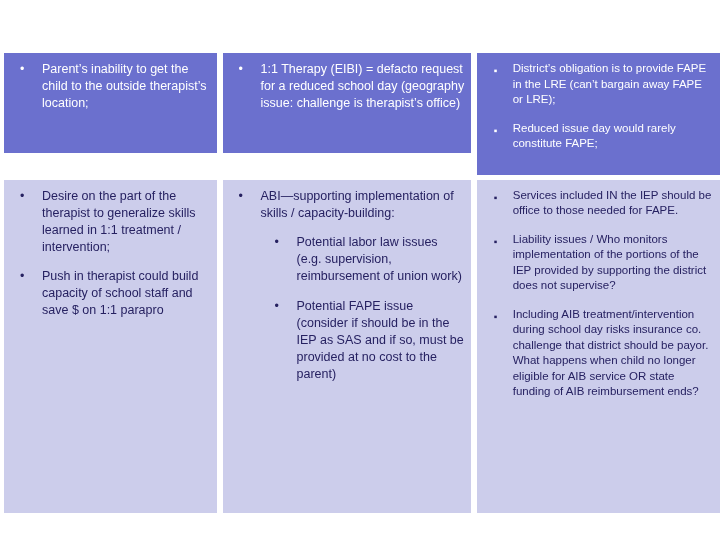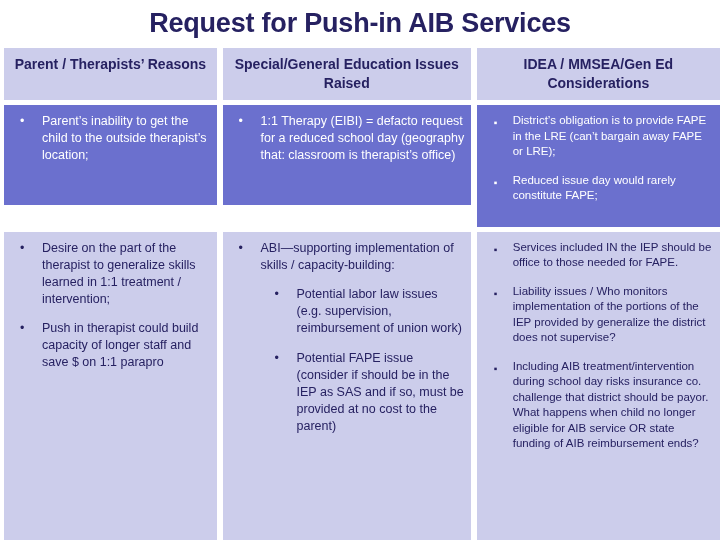--- a/index.html
+++ b/index.html
@@ -133,37 +133,23 @@
     top: 0;
   }
   .cellfill-a { height: 100px; }
   .cellfill-b { height: 100px; }
 </style>
 </head>
 <body>
 
 <div class="slide">
 
-  <div class="slide-title">Request for Push-in AIB Services</div>
 
   <table class="table">
     <tbody>
-        <tr>
-      <td class="col-a">
-        <div class="cell hdr-cell">Parent / Therapists’ Reasons</div>
-      </td>
-      <td class="gutter"></td>
-      <td class="col-b">
-        <div class="cell hdr-cell">Special/General Education Issues Raised</div>
-      </td>
-      <td class="gutter"></td>
-      <td class="col-c">
-        <div class="cell hdr-cell">IDEA / MMSEA/Gen Ed Considerations</div>
-      </td>
-    </tr>
 
     <tr>
       <td class="row-gap" colspan="5"></td>
     </tr>
 
     <tr>
       <td class="col-a">
         <div class="cell body-cell body-dark cellfill-a">
           <ul class="blist">
             <li>
@@ -172,21 +158,21 @@
             </li>
           </ul>
         </div>
       </td>
       <td class="gutter"></td>
       <td class="col-b">
         <div class="cell body-cell body-dark cellfill-b">
           <ul class="blist">
             <li>
               <span class="bul">•</span>
-              <span>1:1 Therapy (EIBI) = defacto request for a reduced school day (geography that: classroom is therapist’s office)</span>
+              <span>1:1 Therapy (EIBI) = defacto request for a reduced school day (geography issue: challenge is therapist’s office)</span>
             </li>
           </ul>
         </div>
       </td>
       <td class="gutter"></td>
       <td class="col-c c3">
         <div class="cell body-cell body-dark">
           <ul class="blist sq">
             <li>
               <span class="bul">▪</span>
@@ -208,21 +194,21 @@
     <tr>
       <td class="col-a">
         <div class="cell body-cell body-light" style="height:333px;">
           <ul class="blist">
             <li>
               <span class="bul">•</span>
               <span>Desire on the part of the therapist to generalize skills learned in 1:1 treatment / intervention;</span>
             </li>
             <li>
               <span class="bul">•</span>
-              <span>Push in therapist could build capacity of longer staff and save $ on 1:1 parapro</span>
+              <span>Push in therapist could build capacity of school staff and save $ on 1:1 parapro</span>
             </li>
           </ul>
         </div>
       </td>
       <td class="gutter"></td>
       <td class="col-b">
         <div class="cell body-cell body-light" style="height:333px;">
           <ul class="blist">
             <li>
               <span class="bul">•</span>
@@ -244,21 +230,21 @@
       <td class="gutter"></td>
       <td class="col-c c3">
         <div class="cell body-cell body-light" style="height:333px;">
           <ul class="blist sq">
             <li>
               <span class="bul">▪</span>
               <span>Services included IN the IEP should be office to those needed for FAPE.</span>
             </li>
             <li>
               <span class="bul">▪</span>
-              <span>Liability issues / Who monitors implementation of the portions of the IEP provided by generalize the district does not supervise?</span>
+              <span>Liability issues / Who monitors implementation of the portions of the IEP provided by supporting the district does not supervise?</span>
             </li>
             <li>
               <span class="bul">▪</span>
               <span>Including AIB treatment/intervention during school day risks insurance co. challenge that district should be payor.  What happens when child no longer eligible for AIB service OR state funding of AIB reimbursement ends?</span>
             </li>
           </ul>
         </div>
       </td>
     </tr>
   </tbody>

